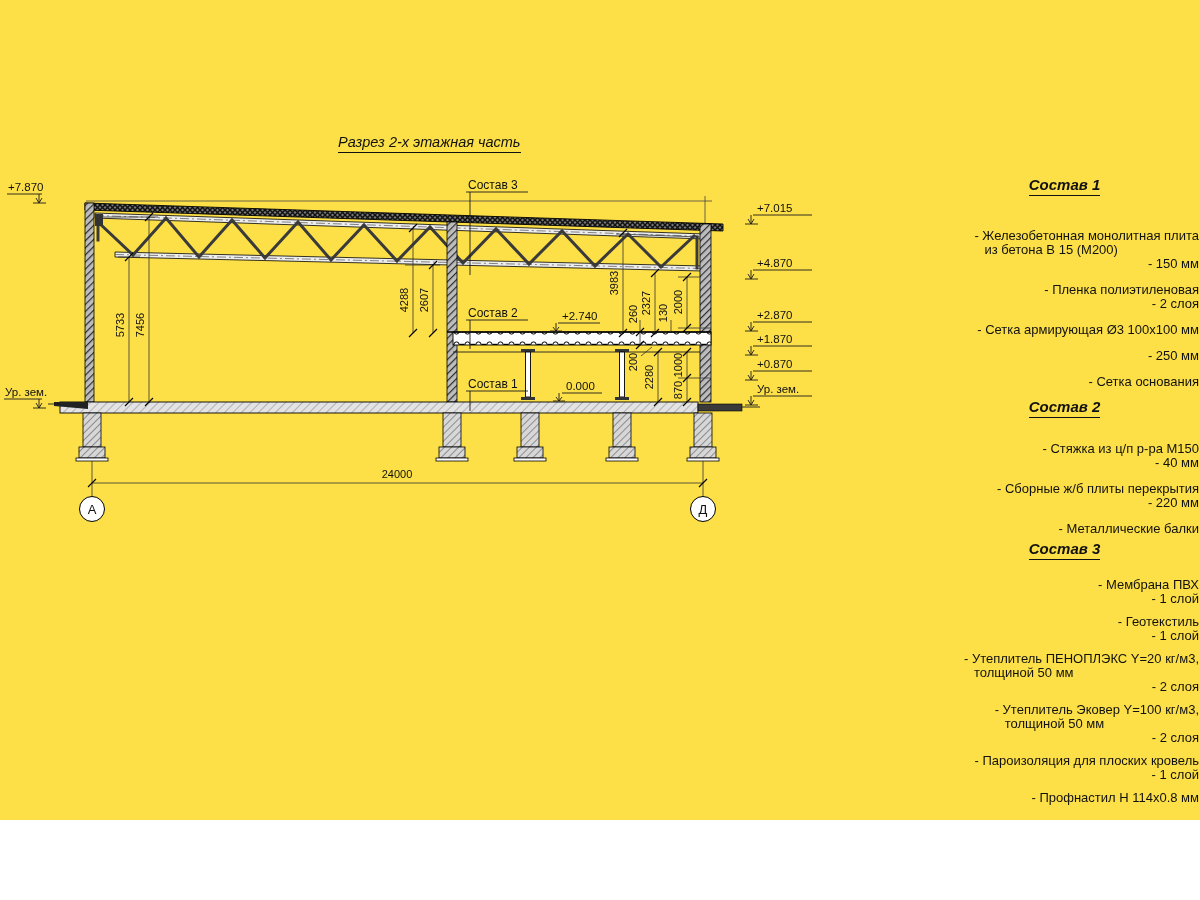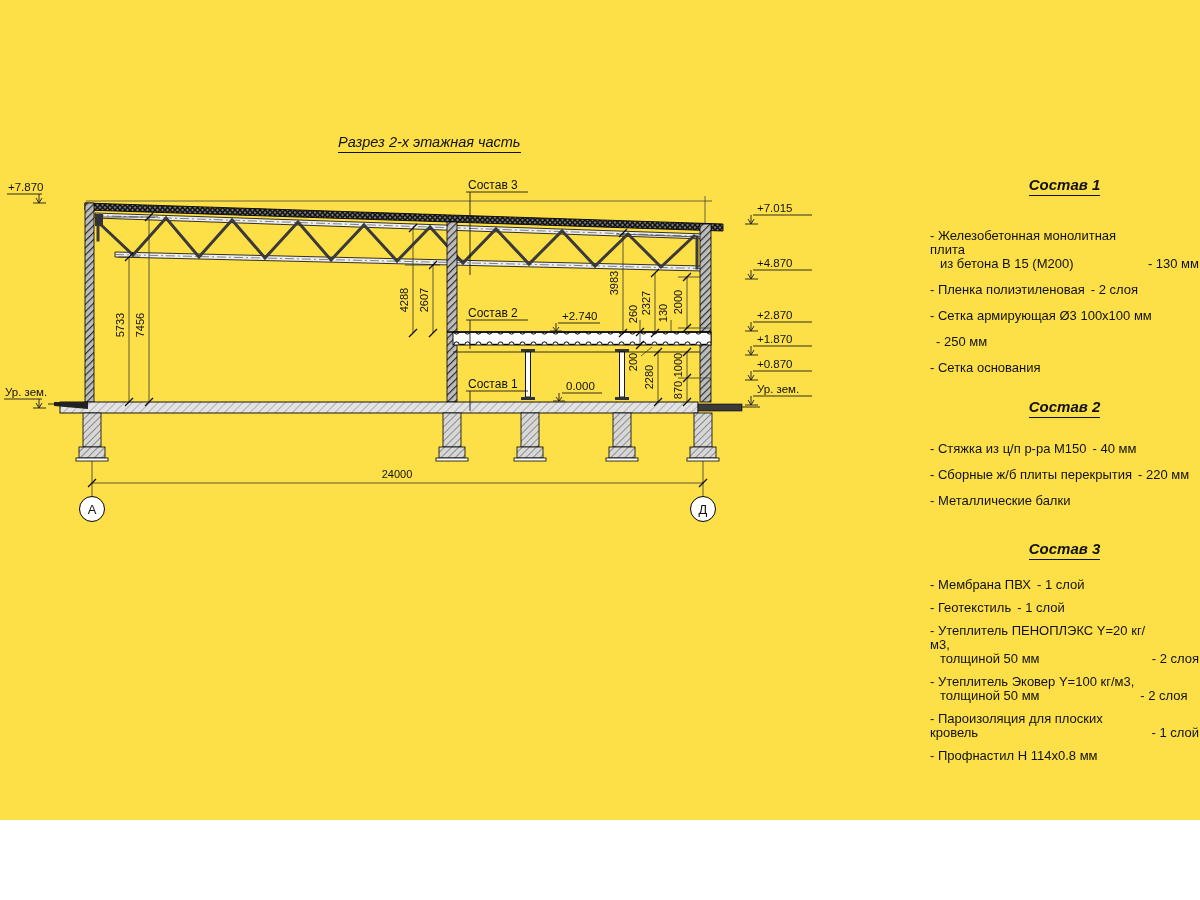--- a/index.html
+++ b/index.html
@@ -18,21 +18,21 @@
   .dtxt{font:11px "Liberation Sans",sans-serif;text-anchor:middle;}
   .mtxt{font:11.5px "Liberation Sans",sans-serif;}
   .ctxt{font:12px "Liberation Sans",sans-serif;}
   .gtxt{font:13px "Liberation Sans",sans-serif;text-anchor:middle;}
   
   .title{position:absolute;left:338px;top:134px;font:italic 14.5px "Liberation Sans",sans-serif;
          border-bottom:1px solid #111;padding-bottom:2px;}
   .panel{position:absolute;left:930px;width:269px;font:13px "Liberation Sans",sans-serif;line-height:14px;}
   .panel h3{margin:0;text-align:center;font:italic 15px "Liberation Sans",sans-serif;font-weight:bold;}
   .panel h3 span{border-bottom:1px solid #111;padding-bottom:2px;}
-  .row{display:flex;justify-content:flex-start;align-items:flex-end;margin-bottom:12px;}
+  .row{display:flex;justify-content:flex-start;align-items:flex-end;margin-bottom:12px;flex-direction:column;}
   .nm .l2{padding-left:10px;}
   .val{white-space:nowrap;padding-left:6px;}
   .list1{top:176px;} .list1 h3{margin-bottom:36px;}
   .list2{top:398px;} .list2 h3{margin-bottom:27px;}
   .list3{top:540px;} .list3 h3{margin-bottom:21px;}
   .list3 .row{margin-bottom:9px;}
 </style>
 </head>
 <body>
 
@@ -263,21 +263,21 @@
     </g>
   </svg>
 
   <div class="panel list1">
     <h3><span>Состав 1</span></h3>
     <div class="row">
       <div class="nm">
           <div>- Железобетонная  монолитная плита</div>
           <div class="l2">из бетона В 15 (М200)</div>
         </div>
-      <div class="val">- 130 мм</div>
+      <div class="val">- 150 мм</div>
     </div>
     <div class="row">
       <div class="nm">
           <div>- Пленка полиэтиленовая</div>
         </div>
       <div class="val">- 2 слоя</div>
     </div>
     <div class="row">
       <div class="nm">
           <div>- Сетка армирующая Ø3 100х100 мм</div>

